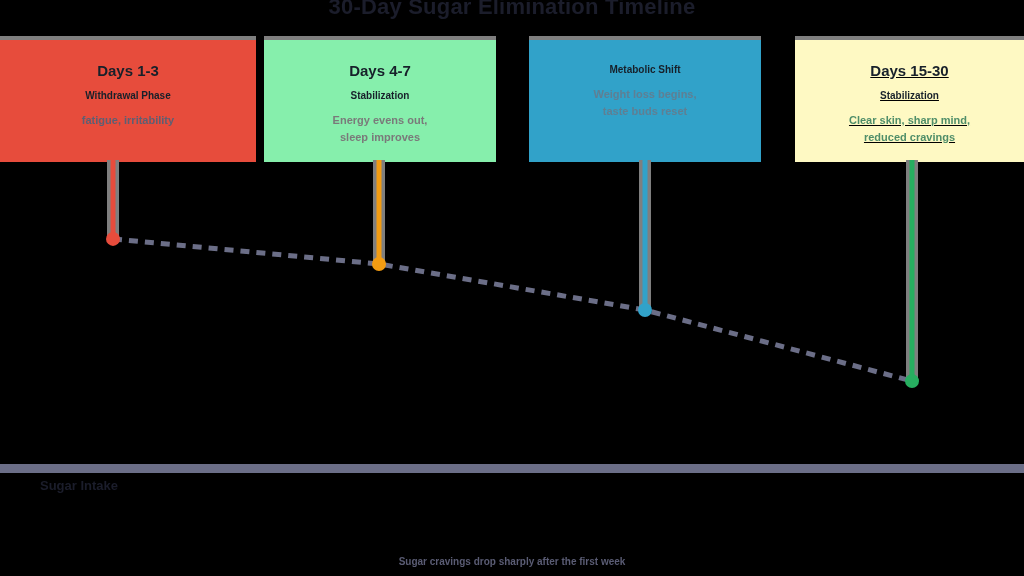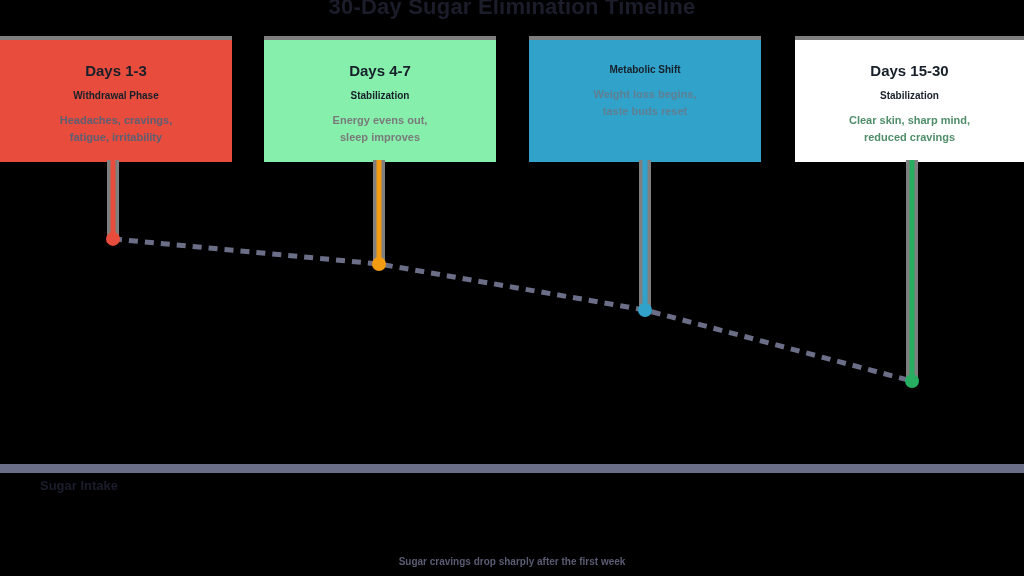--- a/index.html
+++ b/index.html
@@ -52,21 +52,21 @@
     line-height: 16px;
     margin-bottom: 8px;
   }
   .card-detail {
     font-size: 11px;
     font-weight: bold;
     line-height: 17px;
     padding: 0 14px;
   }
 
-  #card-0 { left: 0px;   width: 232px; background: #e74c3c; }
+  #card-0 { left: 0px;   width: 256px; background: #e74c3c; }
   #card-1 { left: 264px; width: 232px; background: #f39c12; }
   #card-2 { left: 529px; width: 232px; background: #31a2c9; }
   #card-3 { left: 795px; width: 229px; background: #27ae60; }
 
   #card-0 .card-detail { color: #5d5f73; }
   #card-1 .card-detail { color: #7a7a7a; }
   #card-2 .card-detail { color: #5f7f93; }
   #card-3 .card-detail { color: #4f8e69; }
 
   
@@ -110,38 +110,37 @@
 </head>
 <body>
 
 <div id="stage">
 
   <div class="title">30-Day Sugar Elimination Timeline</div>
 
   <div class="card" id="card-0" style="background: rgb(231, 76, 60);">
     <div class="card-days">Days 1-3</div>
     <div class="card-phase">Withdrawal Phase</div>
-    <div class="card-detail">Headaches, cravings,</div>
     <div class="card-detail">fatigue, irritability</div>
   </div>
 
   <div class="card" id="card-1" style="background: #86efac;">
     <div class="card-days">Days 4-7</div>
     <div class="card-phase">Stabilization</div>
     <div class="card-detail">Energy evens out,</div>
     <div class="card-detail">sleep improves</div>
   </div>
 
   <div class="card" id="card-2" style="background: rgb(49, 162, 201);">
     <div class="card-phase">Metabolic Shift</div>
     <div class="card-detail">Weight loss begins,</div>
     <div class="card-detail">taste buds reset</div>
   </div>
 
-  <div class="card" id="card-3" style="background: #ffffff;">
+  <div class="card" id="card-3" style="background: #fef9c3; text-decoration: underline;">
     <div class="card-days">Days 15-30</div>
     <div class="card-phase">Stabilization</div>
     <div class="card-detail">Clear skin, sharp mind,</div>
     <div class="card-detail">reduced cravings</div>
   </div>
 
   <div id="plot">
     <svg width="1024" height="312" viewBox="0 0 1024 312" xmlns="http://www.w3.org/2000/svg">
 
       <g id="stems">

